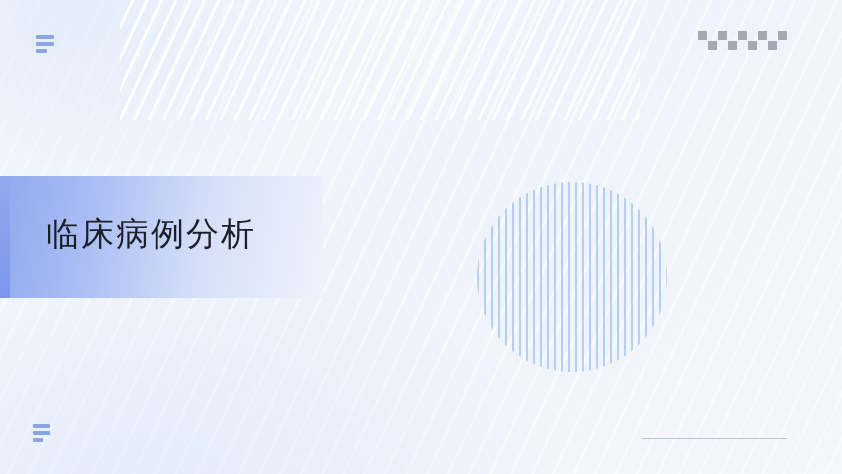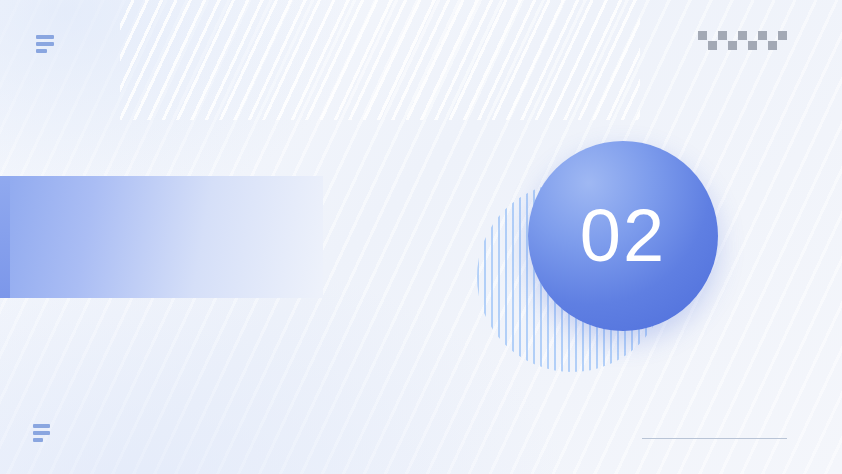--- a/index.html
+++ b/index.html
@@ -225,28 +225,26 @@
     <i></i>
     <i class="off"></i>
     <i></i>
     <i class="off"></i>
     <i></i>
     <i class="off"></i>
   </div>
 
   <div class="title-band"></div>
   <div class="title-band-edge"></div>
+  <div class="title-text">临床病例分析</div>
 
   <div class="striped-disc"></div>
 
-  <div class="sphere">
-    <div class="sphere-number">02</div>
+
+  <div class="mark mark-bottom">
+    <span></span>
+    <span></span>
+    <span></span>
   </div>
 
-  <div class="mark mark-bottom">
-    <span></span>
-    <span></span>
-    <span></span>
-  </div>
-
   <div class="bottom-rule"></div>
 
 </div>
 
 </body></html>

